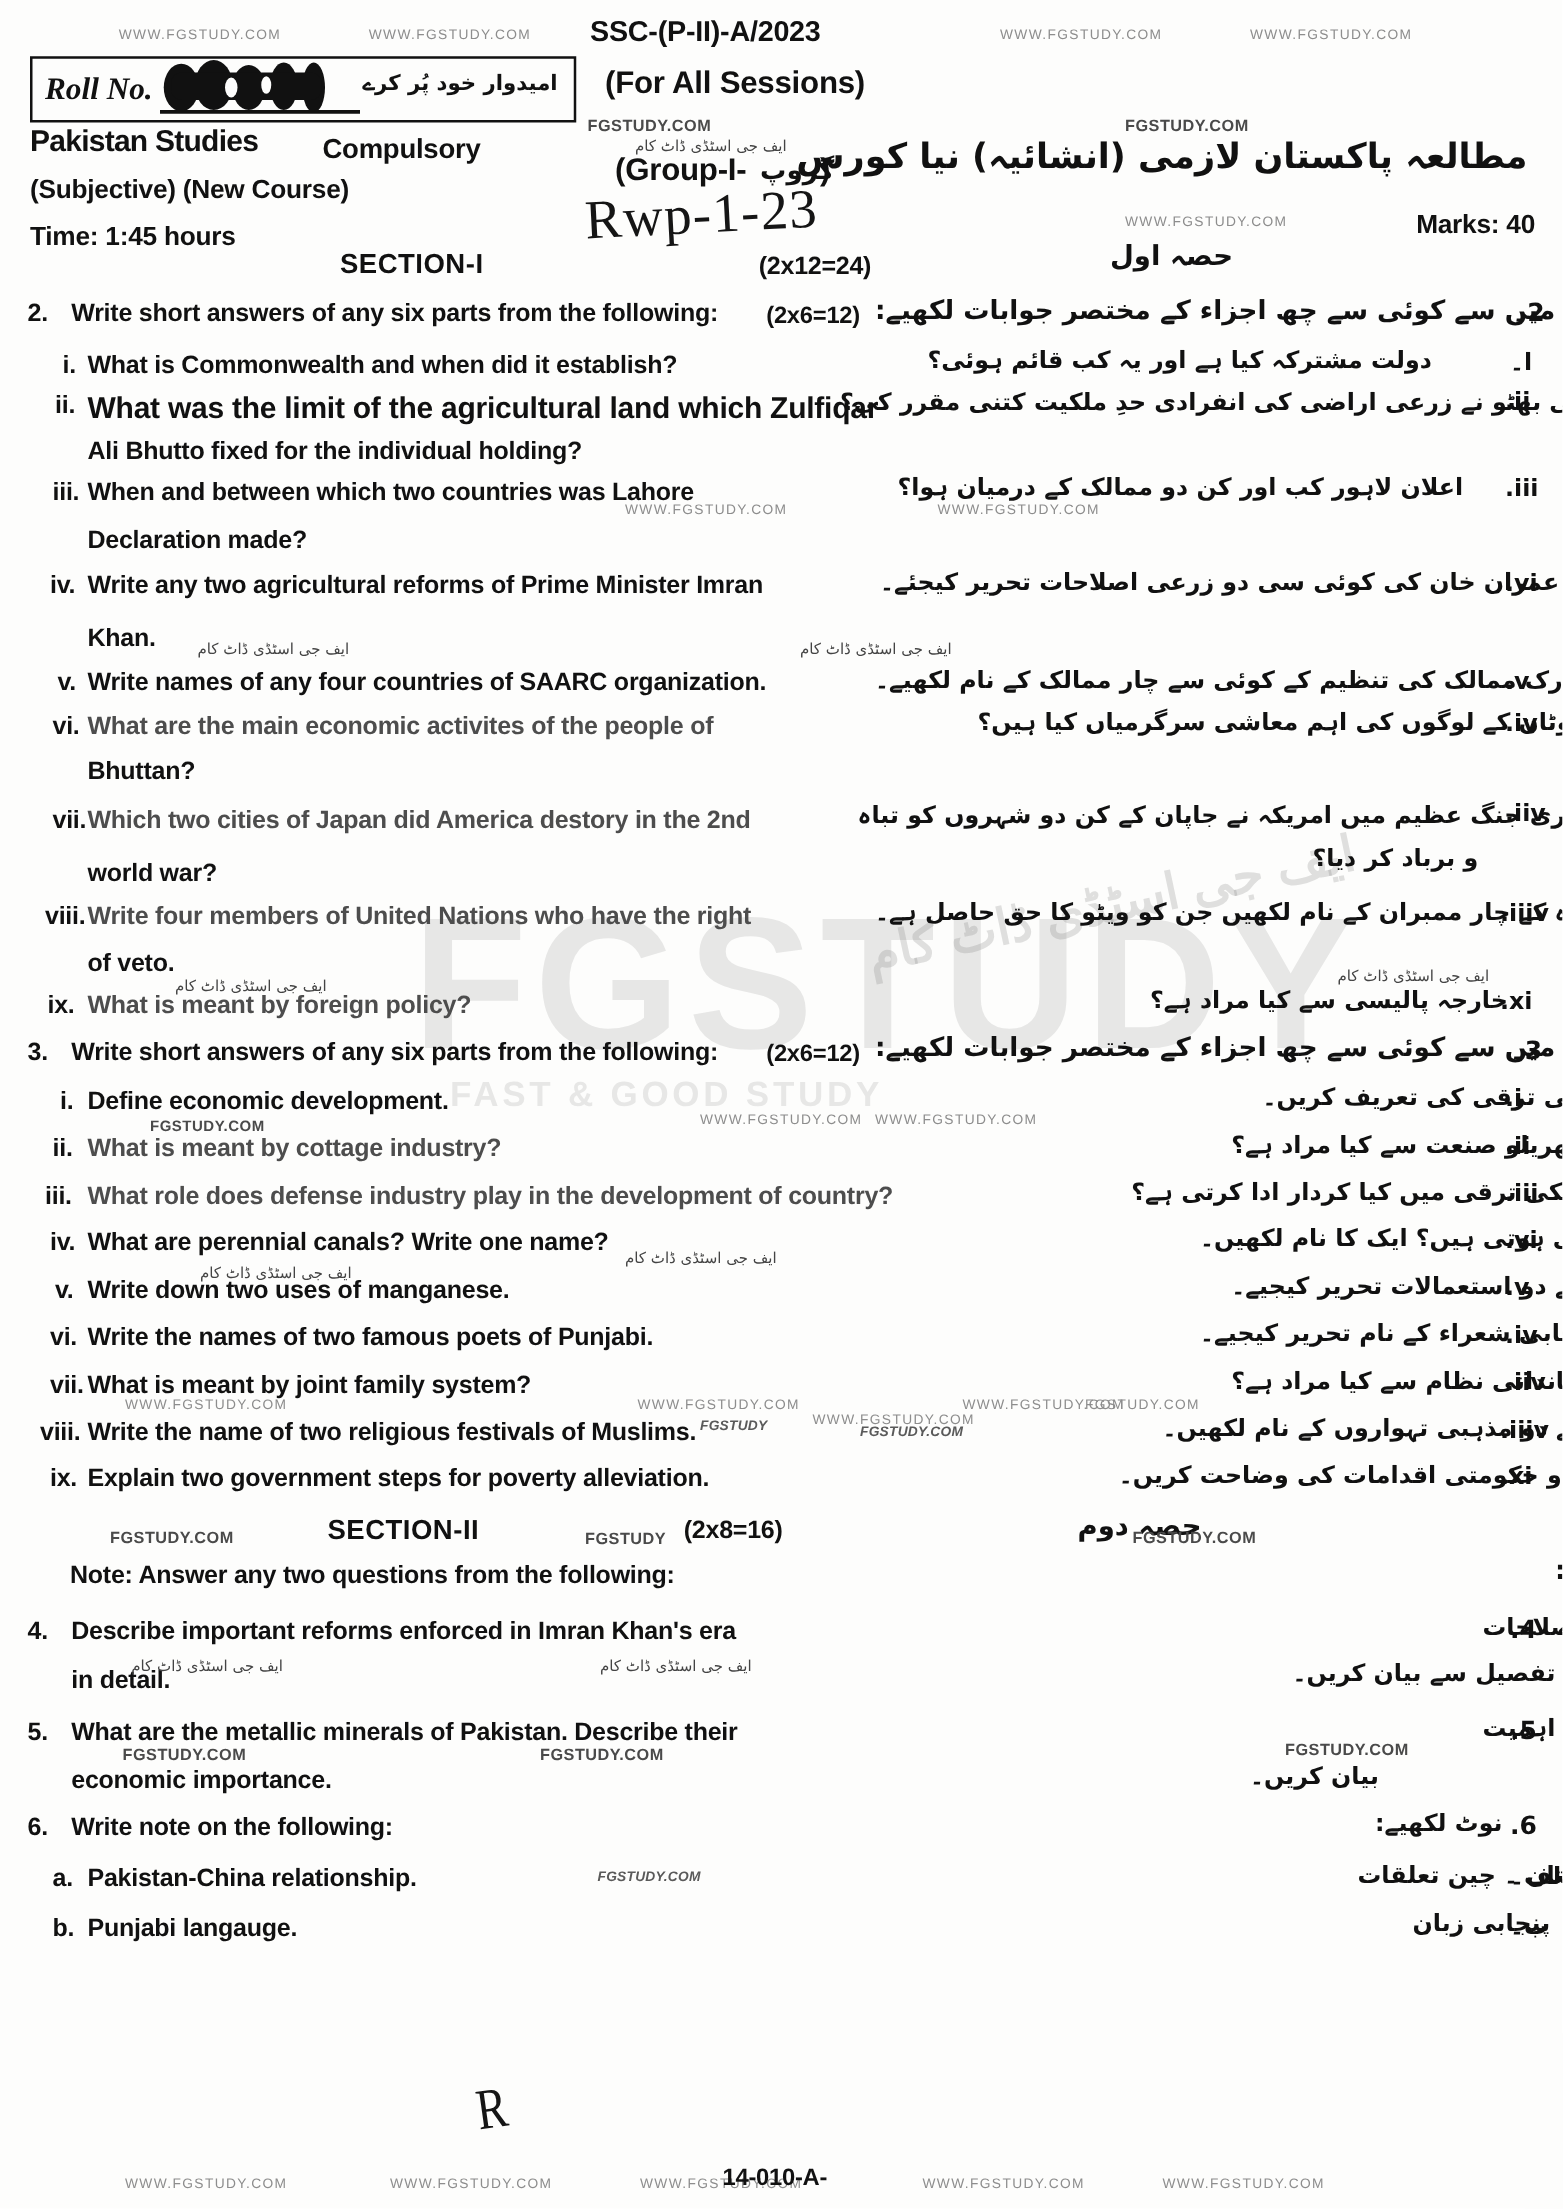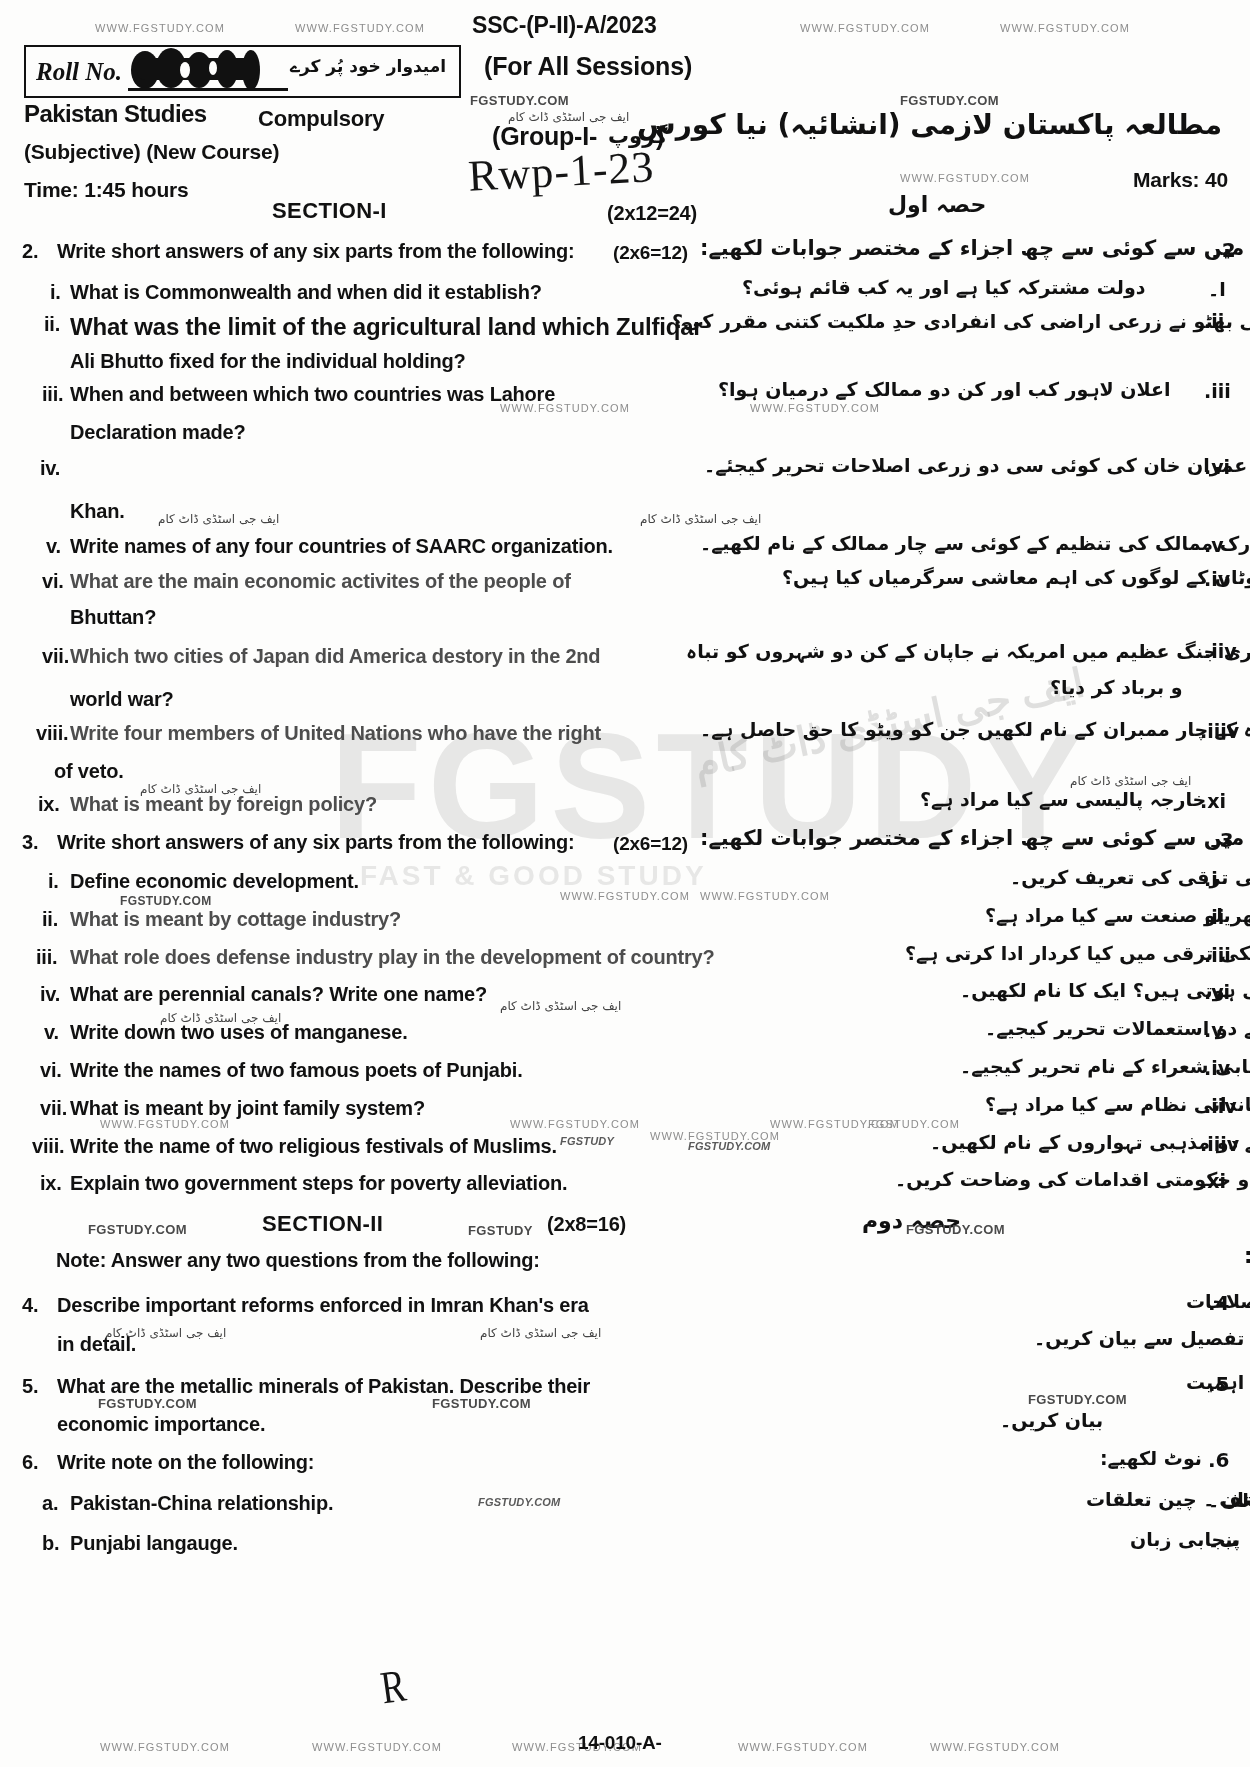--- a/index.html
+++ b/index.html
@@ -192,20 +192,21 @@
 
   <div class="en" style="left:42px;top:383px;font-size:20px;">iii.</div>
   <div class="en n" style="left:70px;top:383px;font-size:20px;">When and between which two countries was Lahore</div>
   <div class="en n" style="left:70px;top:421px;font-size:20px;">Declaration made?</div>
   <div class="ur" style="left:1204px;top:380px;font-size:19px;">iii.</div>
   <div class="ur" style="left:718px;top:378px;">اعلان لاہور کب اور کن دو ممالک کے درمیان ہوا؟</div>
   <div class="wm" style="left:500px;top:402px;">WWW.FGSTUDY.COM</div>
   <div class="wm" style="left:750px;top:402px;">WWW.FGSTUDY.COM</div>
 
   <div class="en" style="left:40px;top:457px;font-size:20px;">iv.</div>
+  <div class="en n" style="left:70px;top:457px;font-size:20px;">Write any two agricultural reforms of Prime Minister Imran</div>
   <div class="en n" style="left:70px;top:500px;font-size:20px;">Khan.</div>
   <div class="ur tiny" style="left:158px;top:512px;">ایف جی اسٹڈی ڈاٹ کام</div>
   <div class="ur" style="left:1204px;top:456px;font-size:19px;">iv.</div>
   <div class="ur" style="left:704px;top:454px;">وزیراعظم عمران خان کی کوئی سی دو زرعی اصلاحات تحریر کیجئے۔</div>
 
   <div class="en" style="left:46px;top:535px;font-size:20px;">v.</div>
   <div class="en n" style="left:70px;top:535px;font-size:20px;">Write names of any four countries of SAARC organization.</div>
   <div class="ur tiny" style="left:640px;top:512px;">ایف جی اسٹڈی ڈاٹ کام</div>
   <div class="ur" style="left:1204px;top:534px;font-size:19px;">v.</div>
   <div class="ur" style="left:700px;top:532px;">سارک ممالک کی تنظیم کے کوئی سے چار ممالک کے نام لکھیے۔</div>
@@ -218,21 +219,21 @@
 
   <div class="en" style="left:42px;top:645px;font-size:20px;">vii.</div>
   <div class="en n fade" style="left:70px;top:645px;font-size:20px;">Which two cities of Japan did America destory in the 2nd</div>
   <div class="en n" style="left:70px;top:688px;font-size:20px;">world war?</div>
   <div class="ur" style="left:1204px;top:640px;font-size:19px;">vii.</div>
   <div class="ur" style="left:686px;top:640px;">دوسری جنگ عظیم میں امریکہ نے جاپان کے کن دو شہروں کو تباہ</div>
   <div class="ur" style="left:1050px;top:676px;">و برباد کر دیا؟</div>
 
   <div class="en" style="left:36px;top:722px;font-size:20px;">viii.</div>
   <div class="en n fade" style="left:70px;top:722px;font-size:20px;">Write four members of United Nations who have the right</div>
-  <div class="en n" style="left:54px;top:760px;font-size:20px;">of veto.</div>
+  <div class="en n" style="left:70px;top:760px;font-size:20px;">of veto.</div>
   <div class="ur" style="left:1200px;top:720px;font-size:19px;">viii.</div>
   <div class="ur" style="left:700px;top:718px;">اقوام متحدہ کے چار ممبران کے نام لکھیں جن کو ویٹو کا حق حاصل ہے۔</div>
 
   <div class="en" style="left:38px;top:793px;font-size:20px;">ix.</div>
   <div class="en n fade" style="left:70px;top:793px;font-size:20px;">What is meant by foreign policy?</div>
   <div class="ur tiny" style="left:140px;top:782px;">ایف جی اسٹڈی ڈاٹ کام</div>
   <div class="ur" style="left:1200px;top:790px;font-size:19px;">ix.</div>
   <div class="ur" style="left:920px;top:788px;">خارجہ پالیسی سے کیا مراد ہے؟</div>
   <div class="ur tiny" style="left:1070px;top:774px;">ایف جی اسٹڈی ڈاٹ کام</div>
 

